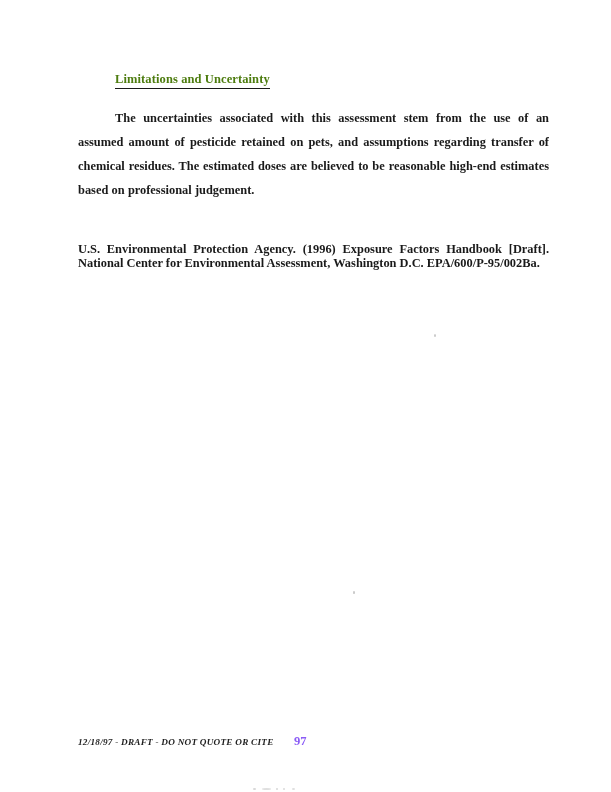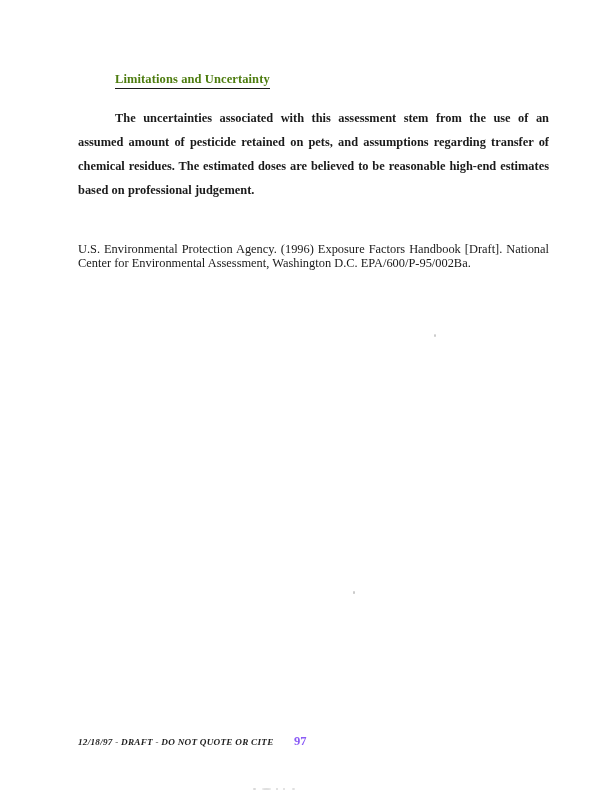--- a/index.html
+++ b/index.html
@@ -55,20 +55,21 @@
   .gap-before-refs   { height: 22px; }
   .gap-after-refs    { height: 18px; }
 
   .reference-entry {
     font-size: 12.4px;
     line-height: 14.6px;
     text-align: justify;
     text-indent: 0;
     margin: 0;
     color: #1a1a1a;
+    font-weight: bold;
   }
 
   
   .footer {
     position: absolute;
     left: 78px;
     bottom: 39px;
     width: 471px;
     height: 16px;
   }

